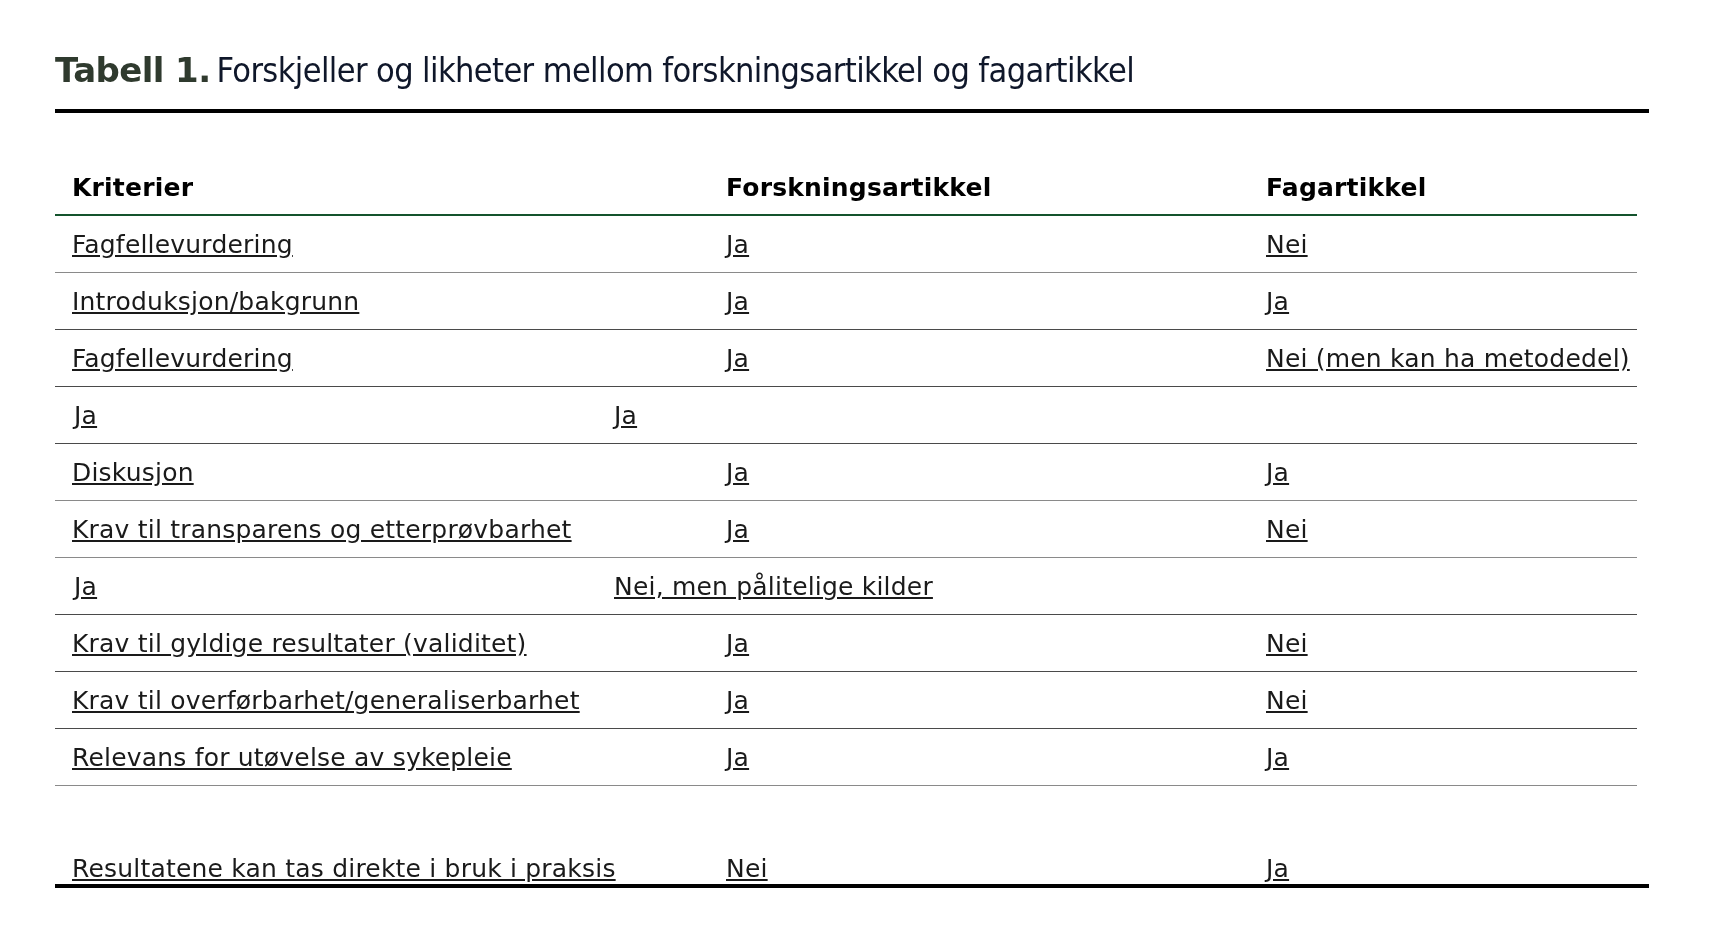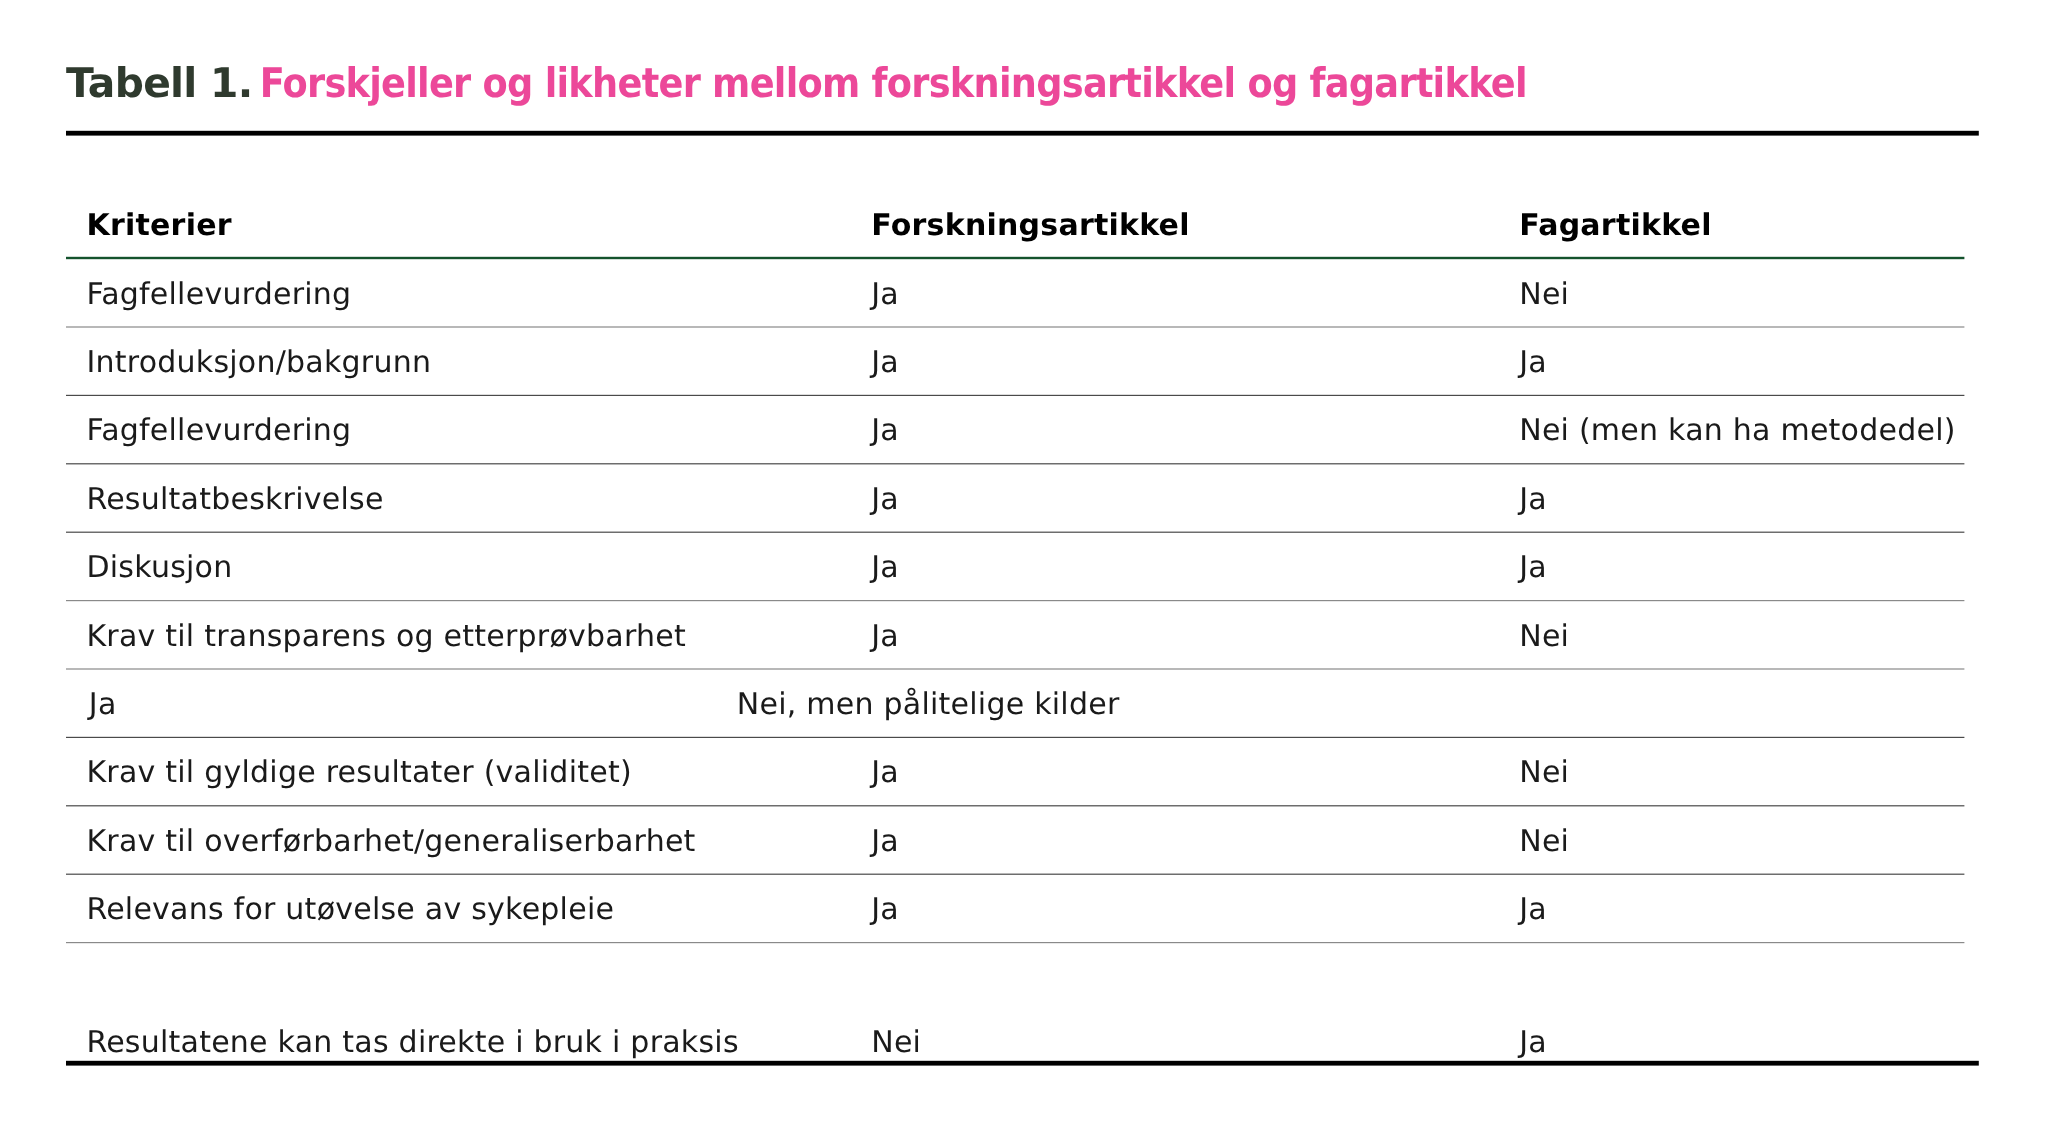--- a/index.html
+++ b/index.html
@@ -22,22 +22,22 @@
       white-space: nowrap;
       font-size: 34px;
       line-height: 44px;
       letter-spacing: -0.6px;
     }
     .caption .label {
       font-weight: bold;
       color: #2f3a2e;
     }
     .caption .text {
-      font-weight: bold;
-      color: #ec4899;
+      font-weight: normal;
+      color: #0f172a;
       margin-left: 6px;
       font-stretch: condensed;
     }
     .rule-top {
       position: absolute;
       left: 55px;
       top: 109px;
       width: 1594px;
       height: 4px;
       background: #000;
@@ -61,20 +61,21 @@
       position: relative;
       height: 57px;
       box-sizing: border-box;
     }
     .row.header {
       height: 56px;
       border-bottom: 2px solid #14532d;
     }
     .row.body {
       border-bottom: 1.5px solid #4a4a4a;
+      text-decoration: underline;
     }
     .row.body.light {
       border-bottom-color: #8a8a8a;
     }
     .row.body.last {
       border-bottom: none;
       height: 97px;
       align-items: flex-end;
     }
     .cell {
@@ -128,21 +129,20 @@
     <div class="cell c1">Introduksjon/bakgrunn</div>
     <div class="cell c2">Ja</div>
     <div class="cell c3">Ja</div>
   </div>
   <div class="row body">
     <div class="cell c1">Fagfellevurdering</div>
     <div class="cell c2">Ja</div>
     <div class="cell c3">Nei (men kan ha metodedel)</div>
   </div>
   <div class="row body">
-    <div class="cell c1">Resultatbeskrivelse</div>
     <div class="cell c2">Ja</div>
     <div class="cell c3">Ja</div>
   </div>
   <div class="row body light">
     <div class="cell c1">Diskusjon</div>
     <div class="cell c2">Ja</div>
     <div class="cell c3">Ja</div>
   </div>
   <div class="row body light">
     <div class="cell c1">Krav til transparens og etterprøvbarhet</div>

